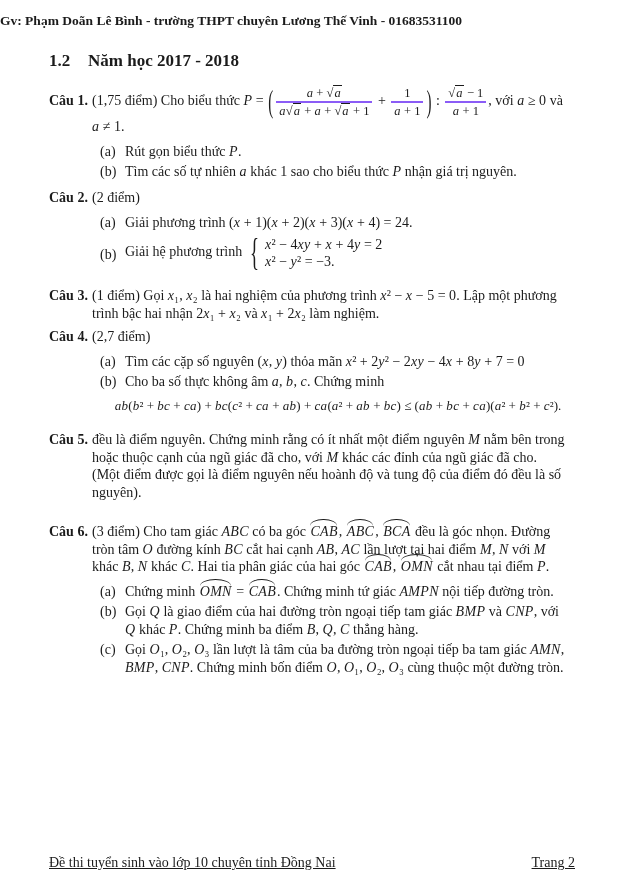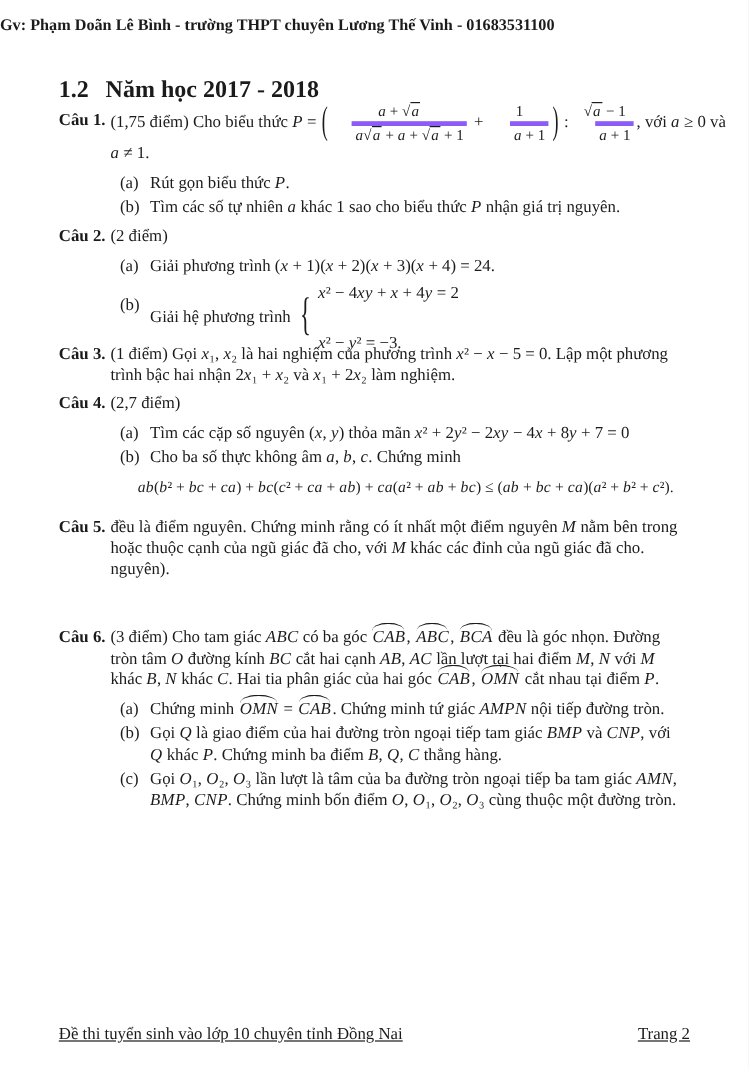--- a/index.html
+++ b/index.html
@@ -12,22 +12,22 @@
     font-family:"Liberation Serif","DejaVu Serif",serif;
     font-size:14px;
     overflow:hidden;
   }
   .header{
     position:absolute;top:13px;left:0;right:0;
     font-weight:bold;font-size:13.5px;
     white-space:nowrap;
   }
   .section{
-    position:absolute;top:64px;left:49px;
-    font-weight:bold;font-size:20px;white-space:nowrap;
+    position:absolute;top:51px;left:49px;
+    font-weight:bold;font-size:17px;white-space:nowrap;
   }
   .section-num{display:inline-block;width:39px;}
   .prob{
     position:absolute;left:49px;right:40px;
     display:flex;align-items:flex-start;
   }
   .plabel{
     width:43px;flex:none;font-weight:bold;line-height:17.5px;white-space:nowrap;
   }
   .pbody{flex:1;min-width:0;}
@@ -43,33 +43,33 @@
   }
   .pt6{padding-top:6px;}
   .pt10{padding-top:10px;}
   
   .mt i{font-style:italic;letter-spacing:0.3px;}
   .frac{
     display:inline-block;vertical-align:middle;text-align:center;
     line-height:1.12;font-size:12.5px;margin:0 2px;
   }
   .frac .num{display:block;padding:0 3px 1px;text-align:center;}
-  .frac .den{display:block;border-top:4px solid #8b5cf6;padding:1px 3px 0;margin-left:17px;}
+  .frac .den{display:block;border-top:2px solid #8b5cf6;padding:1px 3px 0;}
   .sqrt{white-space:nowrap;}
   .sqrt .rdc{border-top:1px solid #1b1b1b;padding:0 1px;}
   .bigp{
     display:inline-block;transform:scaleY(2.15);vertical-align:middle;
     line-height:1;margin:0 1px;font-size:15px;
   }
   .cases{display:inline-flex;align-items:center;vertical-align:middle;margin-left:3px;}
   .cbrace{
     display:inline-block;transform:scale(1.25,2.55);line-height:1;
     margin:0 7px 0 2px;font-size:15px;
   }
-  .cstack{display:inline-flex;flex-direction:column;text-align:left;line-height:17px;gap:25px;}
+  .cstack{display:inline-flex;flex-direction:column;text-align:left;line-height:17px;}
   .arc{position:relative;display:inline-block;margin:0 1px;}
   .arc::before{
     content:"";position:absolute;top:-4px;left:0;right:1px;height:6px;
     border-top:1.3px solid #1b1b1b;
     border-radius:50% 50% 0 0 / 100% 100% 0 0;
   }
 </style>
 </head>
 <body>
 
@@ -158,20 +158,21 @@
       </div>
       <div class="display-math"><span class="mt"><i>ab</i>(<i>b</i>² + <i>bc</i> + <i>ca</i>) + <i>bc</i>(<i>c</i>² + <i>ca</i> + <i>ab</i>) + <i>ca</i>(<i>a</i>² + <i>ab</i> + <i>bc</i>) ≤ (<i>ab</i> + <i>bc</i> + <i>ca</i>)(<i>a</i>² + <i>b</i>² + <i>c</i>²)</span>.</div>
     </div>
   </div>
 
   <div class="prob" style="top:431px">
     <div class="plabel">Câu 5.</div>
     <div class="pbody">
       <div class="line">đều là điểm nguyên. Chứng minh rằng có ít nhất một điểm nguyên <span class="mt"><i>M</i></span> nằm bên trong</div>
       <div class="line">hoặc thuộc cạnh của ngũ giác đã cho, với <span class="mt"><i>M</i></span> khác các đỉnh của ngũ giác đã cho.</div>
+      <div class="line">(Một điểm được gọi là điểm nguyên nếu hoành độ và tung độ của điểm đó đều là số</div>
       <div class="line">nguyên).</div>
     </div>
   </div>
 
   <div class="prob" style="top:523px">
     <div class="plabel">Câu 6.</div>
     <div class="pbody">
       <div class="line">(3 điểm) Cho tam giác <span class="mt"><i>ABC</i></span> có ba góc <span class="mt"><span class="arc"><i>CAB</i></span></span>, <span class="mt"><span class="arc"><i>ABC</i></span></span>, <span class="mt"><span class="arc"><i>BCA</i></span></span> đều là góc nhọn. Đường</div>
       <div class="line">tròn tâm <span class="mt"><i>O</i></span> đường kính <span class="mt"><i>BC</i></span> cắt hai cạnh <span class="mt"><i>AB</i>, <i>AC</i></span> lần lượt tại hai điểm <span class="mt"><i>M</i>, <i>N</i></span> với <span class="mt"><i>M</i></span></div>
       <div class="line">khác <span class="mt"><i>B</i></span>, <span class="mt"><i>N</i></span> khác <span class="mt"><i>C</i></span>. Hai tia phân giác của hai góc <span class="mt"><span class="arc"><i>CAB</i></span></span>, <span class="mt"><span class="arc"><i>OMN</i></span></span> cắt nhau tại điểm <span class="mt"><i>P</i></span>.</div>

